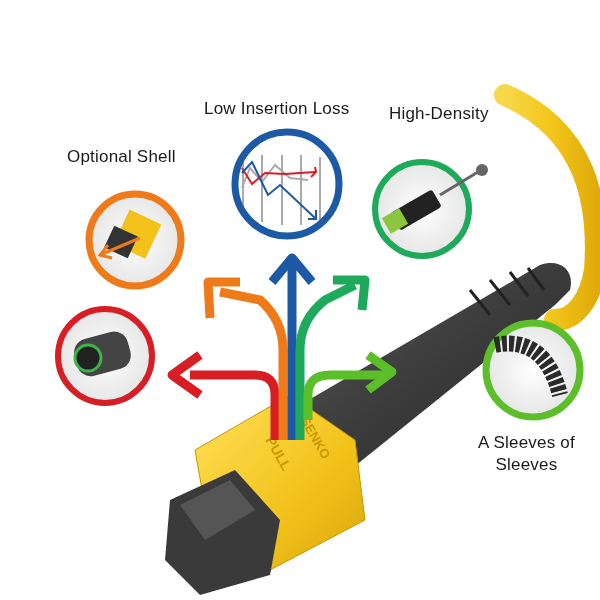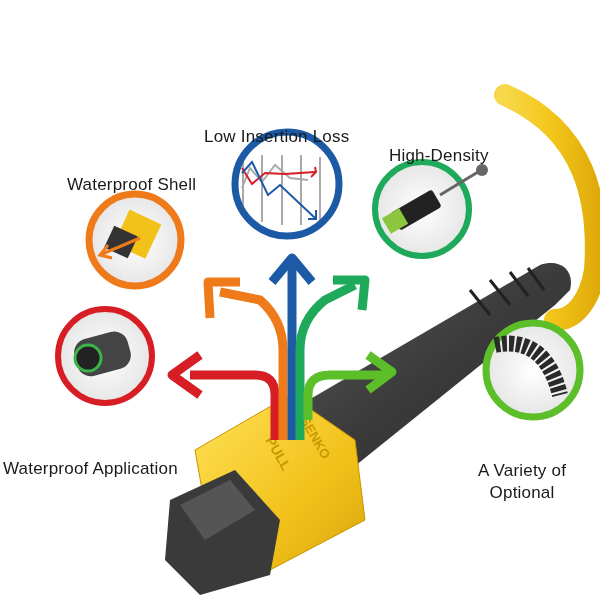--- a/index.html
+++ b/index.html
@@ -1,18 +1,18 @@
 <!DOCTYPE html>
 <html><head>
 <meta charset="utf-8">
 <style>
   html, body { margin:0; padding:0; background:#ffffff; }
   body { width:600px; height:600px; position:relative; overflow:hidden; font-family:"Liberation Sans", sans-serif; }
   .stage { position:absolute; left:0; top:0; width:600px; height:600px; }
-  .label { position:absolute; color:#1a1a1a; font-size:17px; line-height:20px; text-align:center; white-space:nowrap; letter-spacing:0.2px;margin-top:28px; }
+  .label { position:absolute; color:#1a1a1a; font-size:17px; line-height:20px; text-align:center; white-space:nowrap; letter-spacing:0.2px; }
   svg { position:absolute; left:0; top:0; }
 </style>
 </head>
 <body>
 
 <div class="stage">
 
 <svg width="600" height="600" viewBox="0 0 600 600">
   <defs>
     <linearGradient id="yellowCable" x1="0" y1="0" x2="1" y2="0">
@@ -108,23 +108,22 @@
     <circle cx="482" cy="170" r="6" fill="#666"></circle>
   </g>
 
   <g>
     <circle cx="533" cy="370" r="47" fill="url(#circleBg)" stroke="#5cbf2a" stroke-width="7"></circle>
     <path d="M 495 345 Q 545 335 560 395" stroke="#2a2a2a" stroke-width="16" fill="none" stroke-dasharray="5 2"></path>
   </g>
 </svg>
 
 <div class="label" style="left:204px; top:99px;">Low Insertion Loss</div>
-<div class="label" style="left:67px; top:147px;">Waterproof Shell</div>
-<div class="label" style="left:389px; top:117px; line-height:21px;text-align:center;">
+<div class="label" style="left:67px; top:147px;">Optional Shell</div>
+<div class="label" style="left:389px; top:103px; line-height:21px;text-align:center;">
   <div>High-Density</div>
 </div>
-<div class="label" style="left:3px; top:431px;">Waterproof Application</div>
 <div class="label" style="left:478px; top:432px; line-height:22px;">
-  <div>A Variety of</div>
-  <div>Optional</div>
+  <div>A Sleeves of</div>
+  <div>Sleeves</div>
 </div>
 
 </div>
 
 </body></html>

